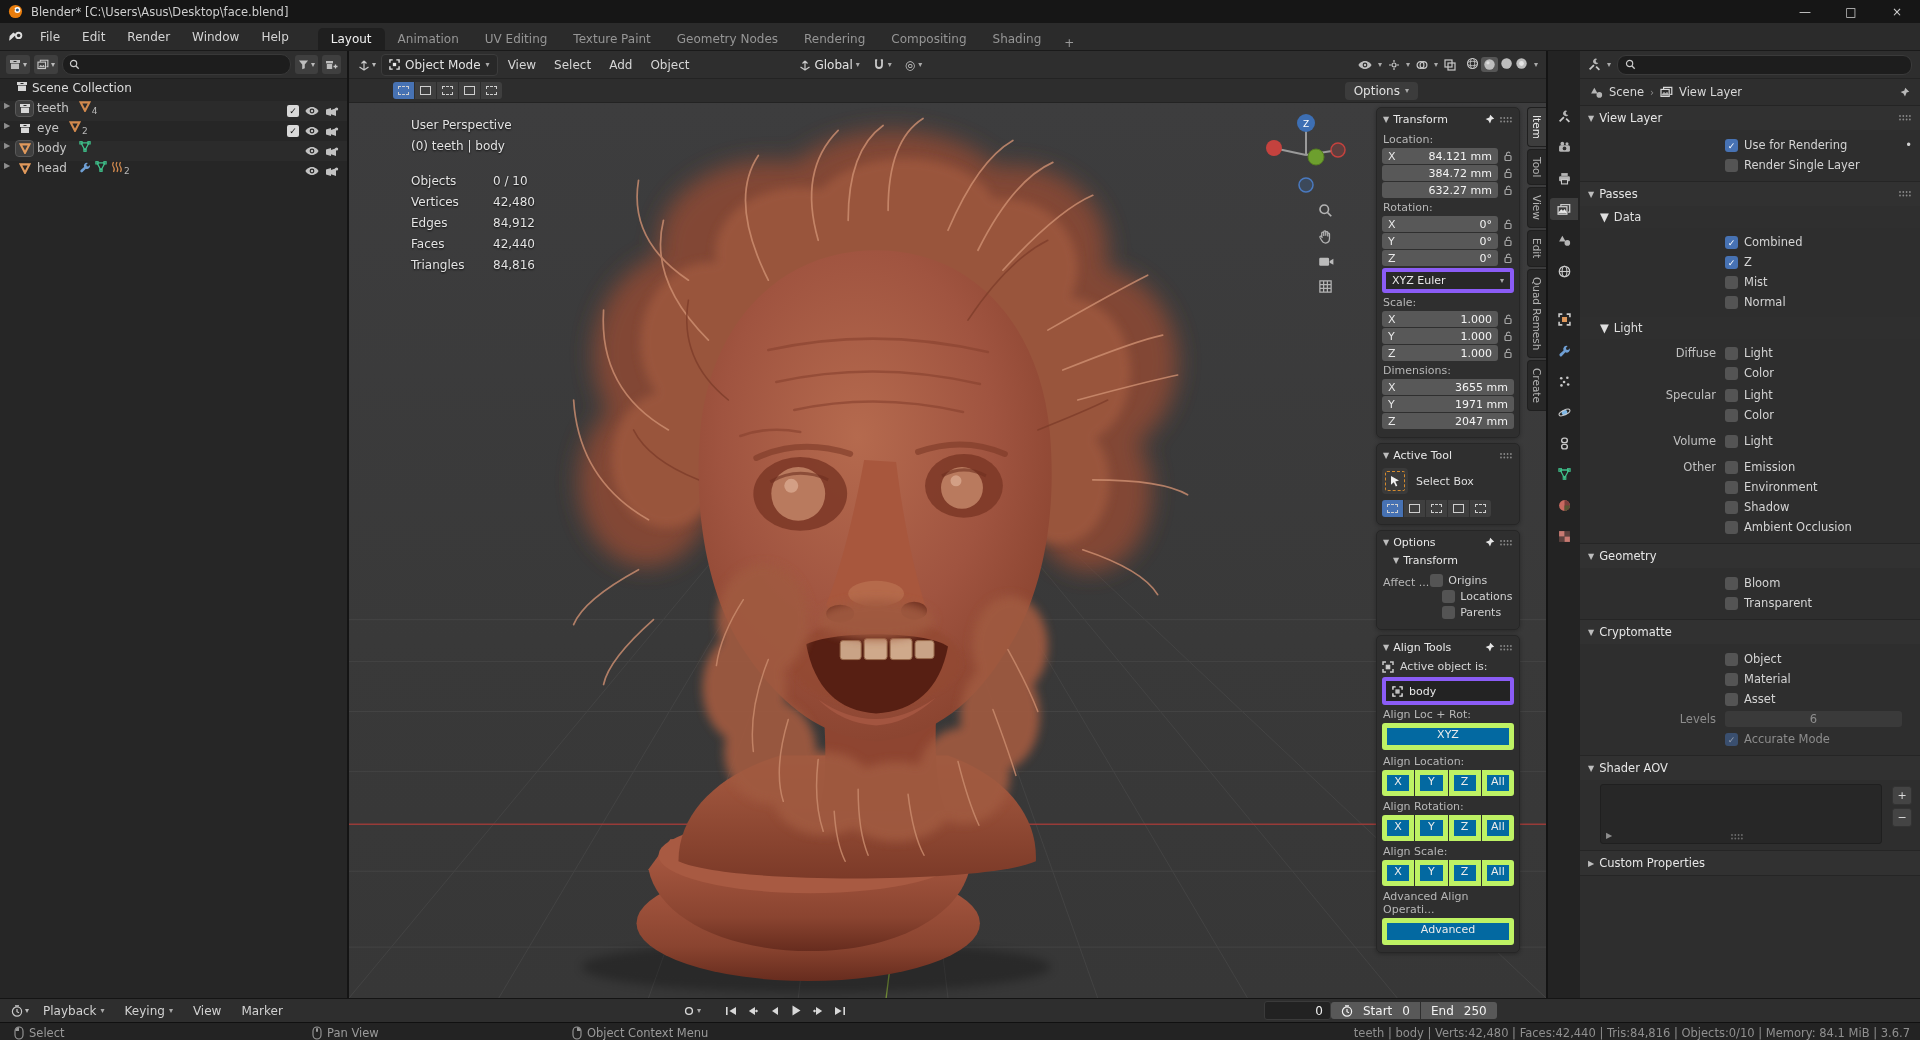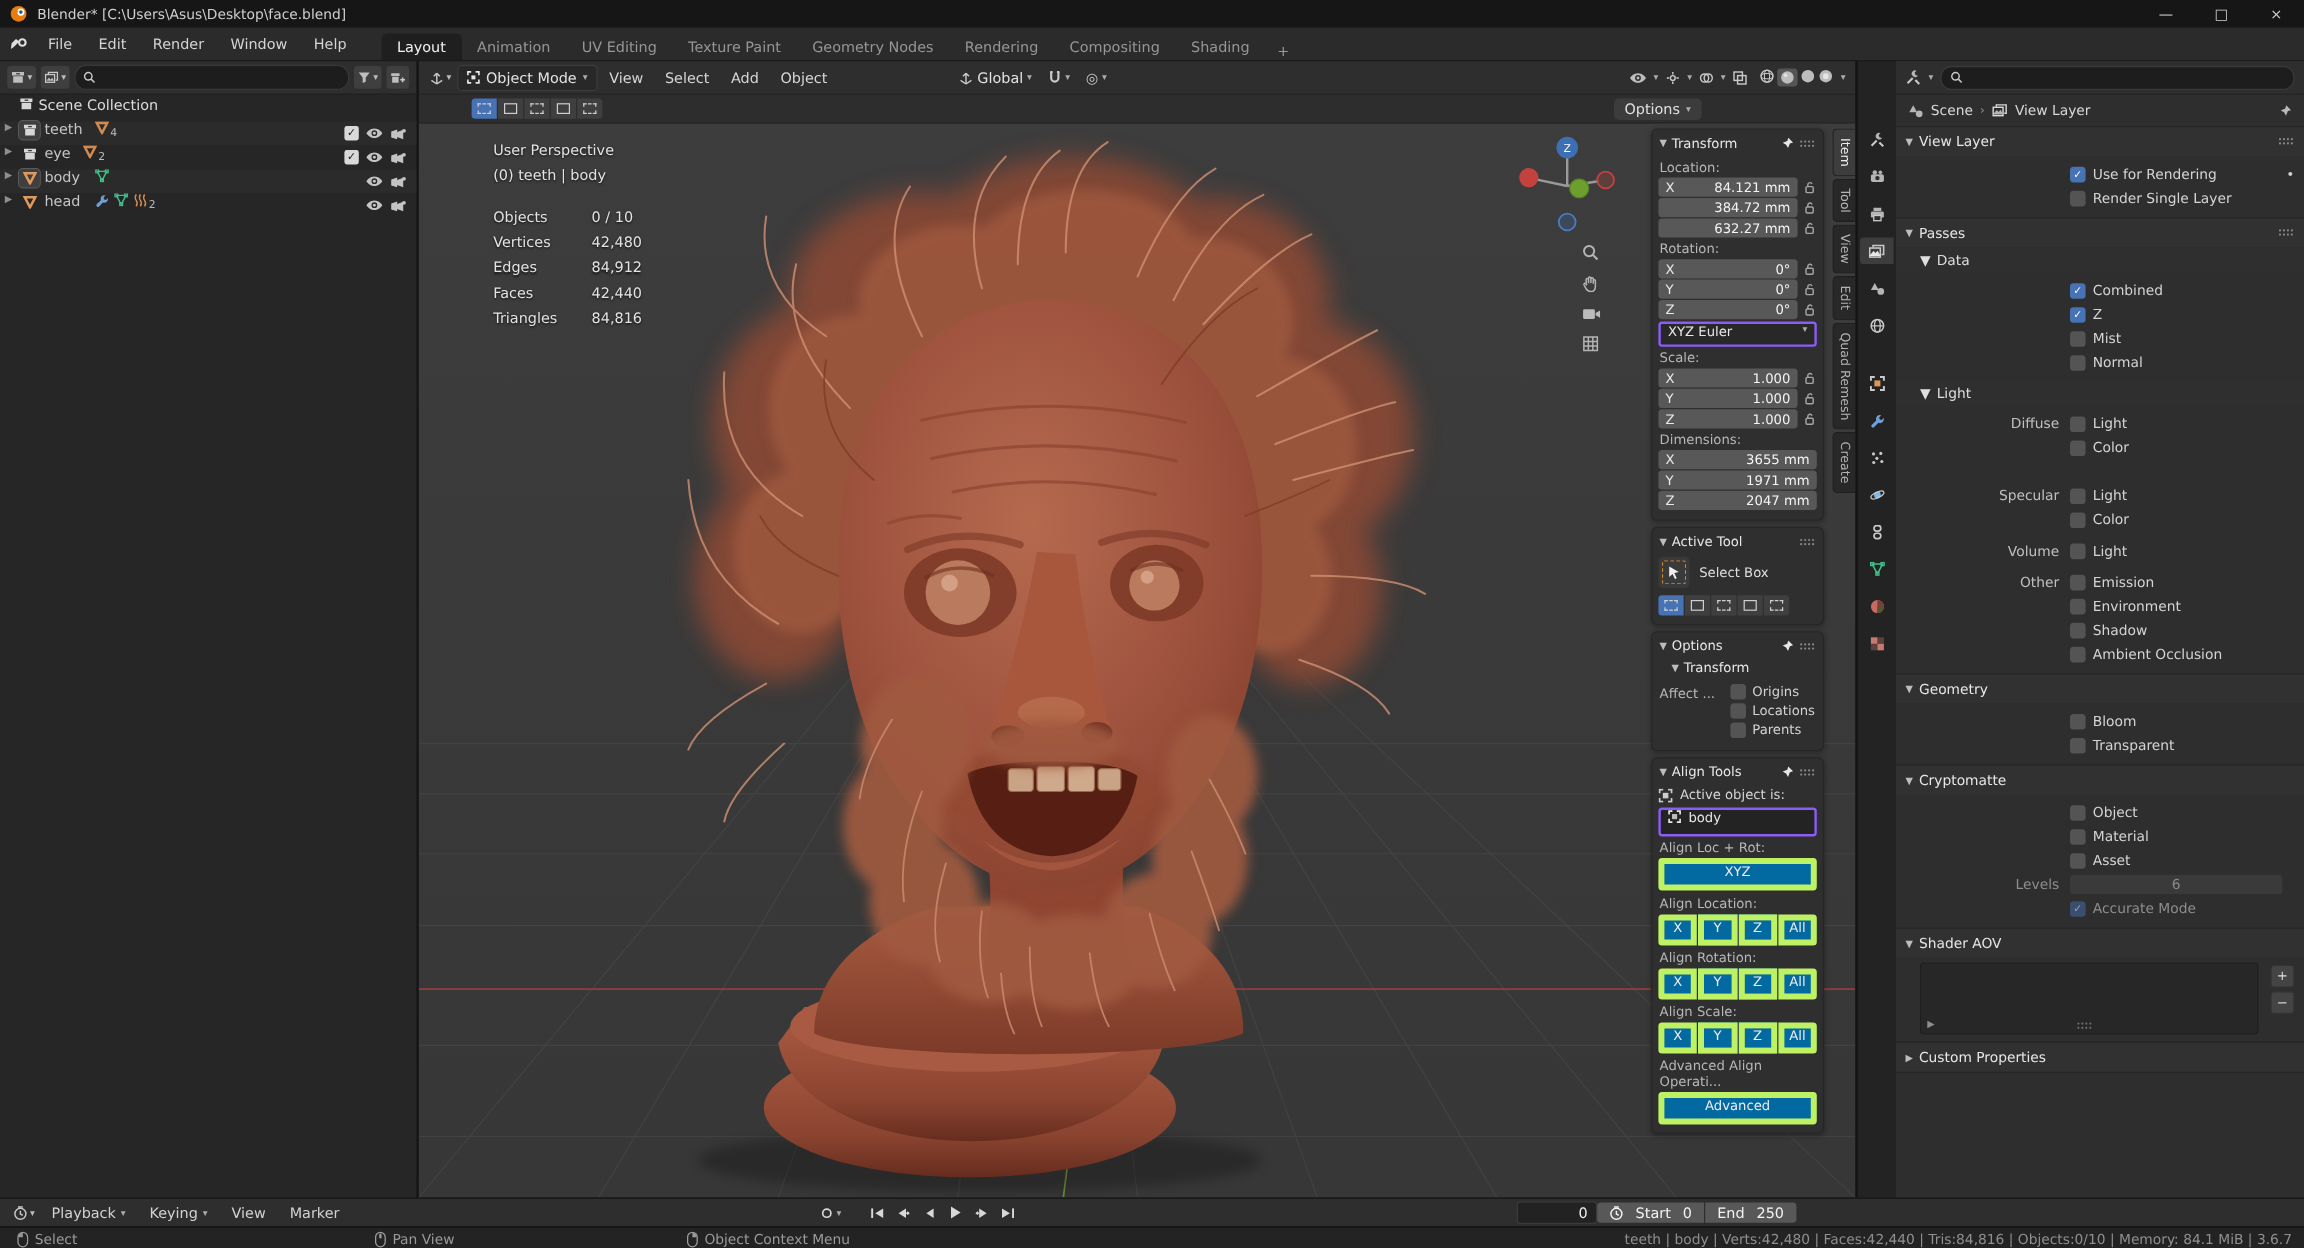--- a/index.html
+++ b/index.html
@@ -61,21 +61,21 @@
   .npanel{position:absolute;top:4px;right:26px;width:144px;display:flex;flex-direction:column;gap:5px;font-size:11px}
   .panel{background:rgba(47,47,47,.96);border:1px solid #262626;border-radius:5px;padding:4px 5px 7px;box-shadow:0 1px 4px rgba(0,0,0,.3)}
   .p-head{display:flex;align-items:center;gap:4px;color:#e8e8e8;padding:1px 1px 4px}
   .p-head .chev{font-size:8px;color:#bdbdbd}
   .p-head .sp{margin-left:auto}
   .lbl{color:#b7b7b7;margin:3px 1px 2px}
   .frow{display:flex;align-items:center;gap:4px;margin-bottom:1px}
   .field{flex:1;height:16px;background:#585858;border-radius:3px;display:flex;align-items:center;padding:0 6px;color:#f4f4f4;font-size:11px}
   .field .fl{width:14px;color:#e8e8e8}
   .field .fv{margin-left:auto}
-  .drop{height:17px;background:#282828;border:2px solid #8b5cf6;border-radius:3px;display:flex;padding:0 6px;color:#e8e8e8;margin:2px 0}
+  .drop{height:17px;background:#282828;border:4px solid #8b5cf6;border-radius:3px;display:flex;align-items:center;padding:0 6px;color:#e8e8e8;margin:2px 0}
   .drop .car{margin-left:auto}
   .btn{height:17px;background:#0369a1;border:5px solid #bef264;border-radius:3px;display:flex;align-items:flex-start;justify-content:center;color:#ececec}
   .seg{display:flex;gap:1px;margin:2px 0 4px}
   .seg .btn{flex:1;border-radius:0;height:16px}
   .seg .btn:first-child{border-radius:3px 0 0 3px}
   .seg .btn:last-child{border-radius:0 3px 3px 0}
   .cb{width:13px;height:13px;border-radius:3px;background:#545454;color:#fff;font-size:9px;display:inline-flex;align-items:center;justify-content:center;flex:none}
   .cb.on{background:#4772b3}
   .cb.on::after{content:"✓"}
   .cb.dim{background:#3e5a85;opacity:.75}
@@ -989,21 +989,21 @@
                 <use href="#s-grip"></use>
               </svg>
           </div>
           <div class="p-head" style="pad:0 0 0 10px;margin-left:10px">
               <span class="chev">▼</span>
             <span>Transform</span>
             </div>
           <div style="display:flex">
             <span class="lbl" style="margin-top:5px">Affect ...</span>
             <div>
-              <div class="optrow" style="margin-left:12px">
+              <div class="optrow" style="margin-left:0">
                   <span class="cb"></span>
                   <span>Origins</span>
                 </div>
               <div class="optrow" style="margin-left:12px">
                   <span class="cb"></span>
                   <span>Locations</span>
                 </div>
               <div class="optrow" style="margin-left:12px">
                   <span class="cb"></span>
                   <span>Parents</span>
@@ -1284,21 +1284,21 @@
               <span>Light</span>
             </span>
           </div>
         <div class="prow">
             <span class="plab"></span>
             <span class="pchk">
               <span class="cb"></span>
               <span>Color</span>
             </span>
           </div>
-        <div class="prow" style="margin-top:20px">
+        <div class="prow" style="margin-top:2px">
             <span class="plab">Specular</span>
             <span class="pchk">
               <span class="cb"></span>
               <span>Light</span>
             </span>
           </div>
         <div class="prow">
             <span class="plab"></span>
             <span class="pchk">
               <span class="cb"></span>

